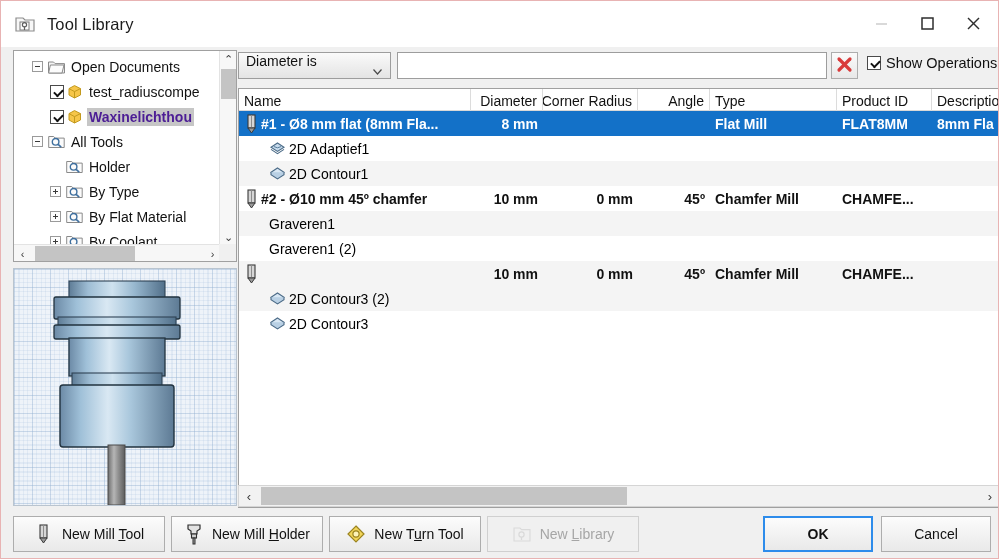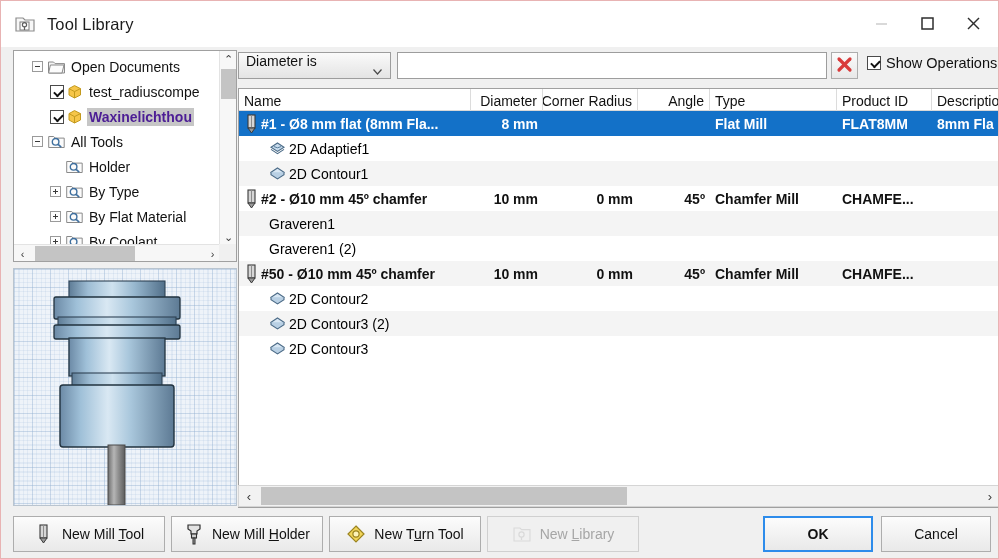--- a/index.html
+++ b/index.html
@@ -539,45 +539,26 @@
         <div class="row alt tool">
           <div class="cell name" style="width: 232px; flex: 0 0 auto;">
             <span style="display:inline-block;width:2px;flex:none"></span>
             <span style="flex:none;margin-right:3px;display:flex;align-items:center">
               <svg width="13" height="20" viewBox="0 0 13 20">
                 <rect x="3" y="1" width="7" height="13" fill="#d6d6d6" stroke="#3a3a3a" stroke-width="1.1"></rect>
                 <line x1="6.5" y1="1" x2="6.5" y2="14" stroke="#8c8c8c" stroke-width="1"></line>
                 <path d="M3 14 L6.5 19 L10 14 Z" fill="#9a9a9a" stroke="#3a3a3a" stroke-width="1"></path>
               </svg>
             </span>
-            <span>#50 - Ø10 mm 45º chamfer</span>
           </div>
           <div class="cell r" style="width: 72px; flex: 0 0 auto;">10 mm</div>
           <div class="cell r" style="width: 95px; flex: 0 0 auto;">0 mm</div>
           <div class="cell r" style="width: 72px; flex: 0 0 auto;">45º</div>
           <div class="cell" style="width: 127px; flex: 0 0 auto;">Chamfer Mill</div>
           <div class="cell" style="width: 95px; flex: 0 0 auto;">CHAMFE...</div>
-          <div class="cell" style="width: 80px; flex: 0 0 auto;"></div>
-        </div>
-        <div class="row">
-          <div class="cell name" style="width: 232px; flex: 0 0 auto;">
-            <span style="display:inline-block;width:26px;flex:none"></span>
-            <span style="flex:none;margin-right:3px;display:flex;align-items:center">
-              <svg width="17" height="15" viewBox="0 0 17 15">
-                <path d="M8.5 2 L15 6.3 L8.5 10.6 L2 6.3 Z" fill="#d8e7f4" stroke="#4a6a86" stroke-width="1.1"></path>
-                <path d="M2 6.3 L2 8.6 L8.5 12.9 L15 8.6 L15 6.3" fill="#b9d0e4" stroke="#4a6a86" stroke-width="1.1"></path>
-              </svg>
-            </span>
-            <span>2D Contour2</span>
-          </div>
-          <div class="cell r" style="width: 72px; flex: 0 0 auto;"></div>
-          <div class="cell r" style="width: 95px; flex: 0 0 auto;"></div>
-          <div class="cell r" style="width: 72px; flex: 0 0 auto;"></div>
-          <div class="cell" style="width: 127px; flex: 0 0 auto;"></div>
-          <div class="cell" style="width: 95px; flex: 0 0 auto;"></div>
           <div class="cell" style="width: 80px; flex: 0 0 auto;"></div>
         </div>
         <div class="row alt">
           <div class="cell name" style="width: 232px; flex: 0 0 auto;">
             <span style="display:inline-block;width:26px;flex:none"></span>
             <span style="flex:none;margin-right:3px;display:flex;align-items:center">
               <svg width="17" height="15" viewBox="0 0 17 15">
                 <path d="M8.5 2 L15 6.3 L8.5 10.6 L2 6.3 Z" fill="#d8e7f4" stroke="#4a6a86" stroke-width="1.1"></path>
                 <path d="M2 6.3 L2 8.6 L8.5 12.9 L15 8.6 L15 6.3" fill="#b9d0e4" stroke="#4a6a86" stroke-width="1.1"></path>
               </svg>

